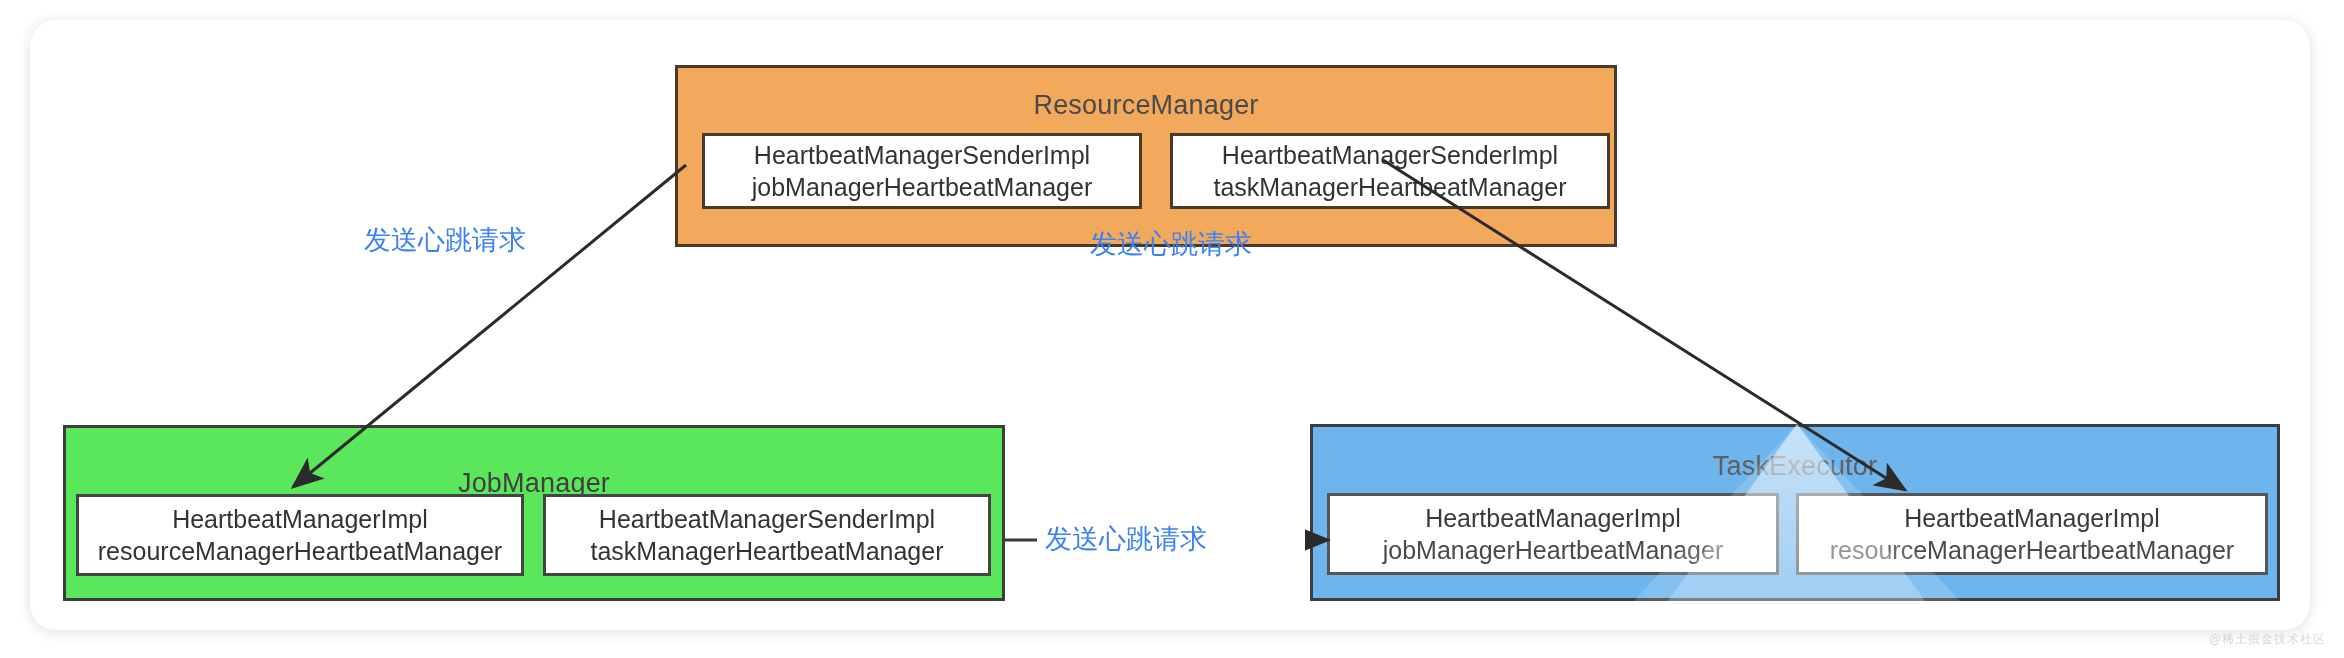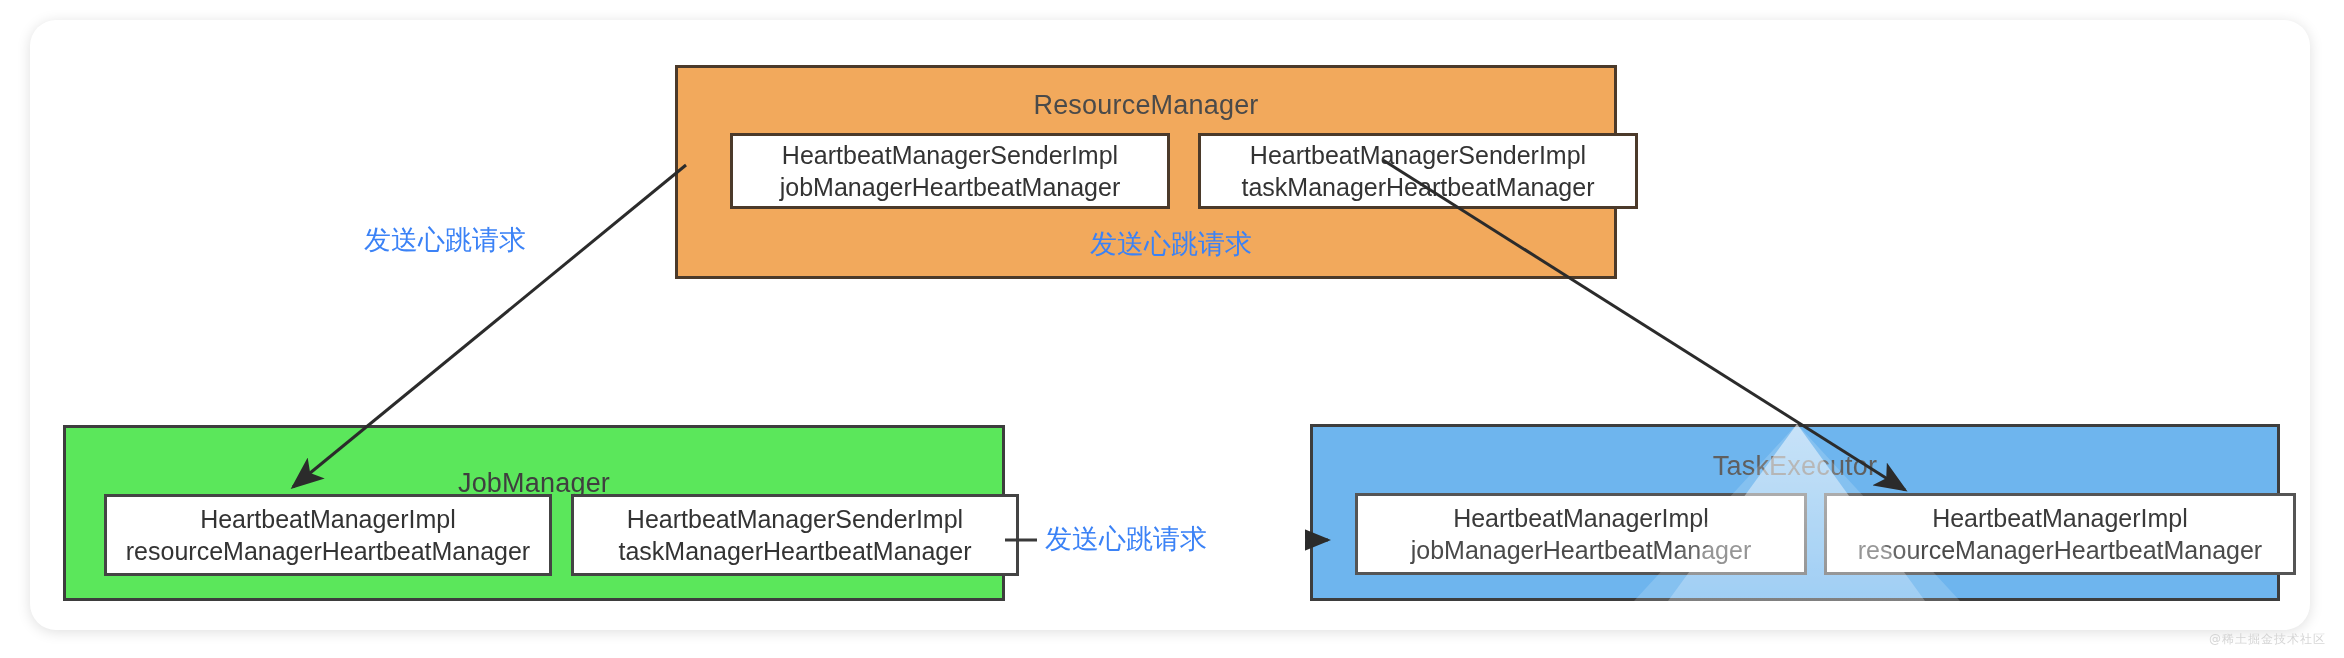--- a/index.html
+++ b/index.html
@@ -20,21 +20,21 @@
   }
 
   
   .group{position:absolute;box-sizing:border-box;}
   .group > .title{
     position:absolute;left:0;right:0;text-align:center;
     color:#4a4a4a;font-size:27px;letter-spacing:.2px;white-space:nowrap;
   }
 
   .rm{
-    left:675px;top:65px;width:942px;height:214px;
+    left:675px;top:65px;width:942px;height:182px;
     background:#F2A95C;border:3px solid #4b3a2a;
   }
   .rm > .title{top:22px;}
 
   .jm{
     left:63px;top:425px;width:942px;height:176px;
     background:#5BE75B;border:3px solid #3d3d3d;
   }
   .jm > .title{top:40px;color:#3f3f3f;}
 
@@ -42,21 +42,21 @@
     left:1310px;top:424px;width:970px;height:177px;
     background:#6EB5EE;border:3px solid #3d3d3d;
   }
   .te > .title{top:24px;color:#5f5f5f;}
 
   
   .sub{
     position:absolute;box-sizing:border-box;
     background:#ffffff;border:3px solid #4b4b4b;
     display:flex;flex-direction:column;align-items:center;justify-content:center;
-    color:#333333;font-size:25px;line-height:1.28;white-space:nowrap;margin-left:28px;
+    color:#333333;font-size:25px;line-height:1.28;white-space:nowrap;
   }
   .rm .sub{border-color:#4b3a2a;height:76px;top:65px;}
   .rm .sub.s0{left:24px;width:440px;}
   .rm .sub.s1{left:492px;width:440px;}
 
   .jm .sub{height:82px;top:66px;border-color:#444;}
   .jm .sub.s0{left:10px;width:448px;}
   .jm .sub.s1{left:477px;width:448px;}
 
   .te .sub{height:82px;top:66px;border-color:#555;color:#3a3a3a;}

